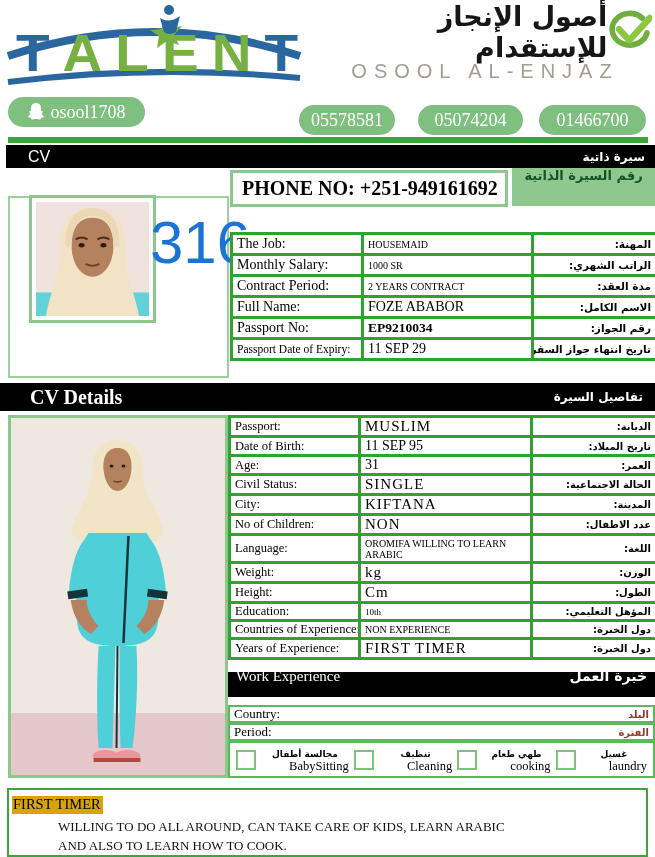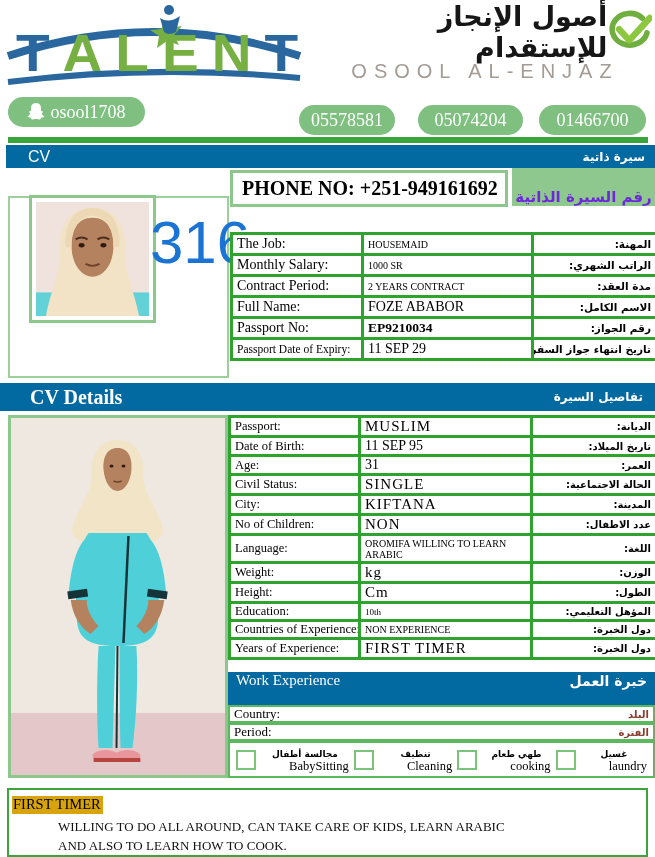--- a/index.html
+++ b/index.html
@@ -24,38 +24,38 @@
               font-size:20px; color:#a39b94; letter-spacing:7px; white-space:nowrap; }
 
   
   .pill { position:absolute; background:#7fbf80; color:#fff; border-radius:16px;
           height:30px; line-height:30px; text-align:center; font-size:18px;
           font-family:"Liberation Serif", serif; display:flex; align-items:center;
           justify-content:center; gap:5px; }
   .dark-line { left:8px; top:137px; width:640px; height:6px; background:#3aa53a; }
 
   
-  .bar { background:#0369a1; color:#fff; display:flex; align-items:center;
+  .bar { background:#000000; color:#fff; display:flex; align-items:center;
          justify-content:space-between; }
   .cv-bar { left:6px; top:145px; width:649px; height:23px; padding:0 10px 0 22px; }
   .cv-bar .en { font-family:"Liberation Sans", sans-serif; font-size:16px; }
   .details-bar { left:0px; top:383px; width:655px; height:28px; padding:0 12px 0 30px; }
   .details-bar .en { font-family:"Liberation Serif", serif; font-weight:bold; font-size:20px; }
-  .we-bar { left:228px; top:672px; width:427px; height:34px; padding:0 8px 17px 8px; }
+  .we-bar { left:228px; top:672px; width:427px; height:25px; padding:0 8px 17px 8px; }
   .we-bar .en { font-family:"Liberation Serif", serif; font-size:15px; }
   .bar .ar { font-family:"DejaVu Sans", sans-serif; font-size:12px; font-weight:bold; direction:rtl; }
   .we-bar .ar { font-size:14px; }
 
   
   .phone-box { left:230px; top:170px; width:278px; height:37px; border:3px solid #8cc88c;
                background:#fff; display:flex; align-items:center; padding-left:9px;
                font-weight:bold; font-size:20px; color:#000; }
   .cvnum-box { left:512px; top:168px; width:143px; height:38px; background:#8ec88e;
-               color:#6d28d9; display:flex; align-items:flex-end; justify-content:center;
-               font-family:"DejaVu Sans", sans-serif; font-weight:bold; font-size:15px; direction:rtl; }
+               color:#14532d; display:flex; align-items:flex-start; justify-content:center;
+               font-family:"DejaVu Sans", sans-serif; font-weight:bold; font-size:13px; direction:rtl; }
 
   
   .photo-outline { left:8px; top:196px; width:221px; height:182px; border:2px solid #9ccf9c; }
   .portrait-frame { left:29px; top:195px; width:127px; height:128px; border:3px solid #8cc88c;
                     background:#fff; padding:4px; }
   .portrait-frame svg { width:100%; height:100%; display:block; }
   .cv-number { left:150px; top:213px; font-family:"Liberation Sans", sans-serif;
                font-size:60px; line-height:60px; color:#1b73d3; }
 
   .fullbody-frame { left:8px; top:415px; width:220px; height:363px; border:3px solid #8cc88c;

